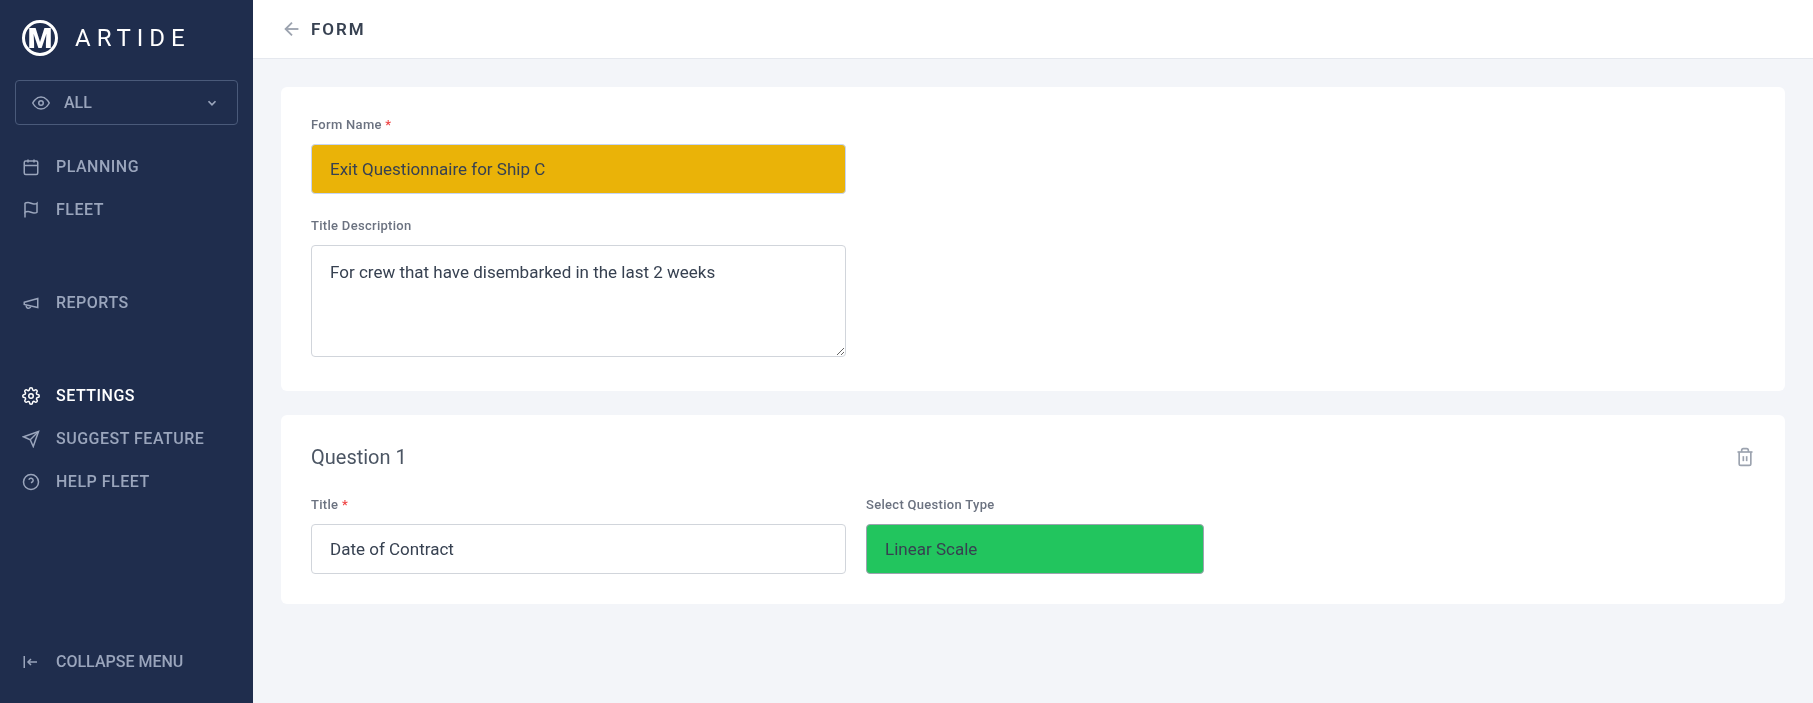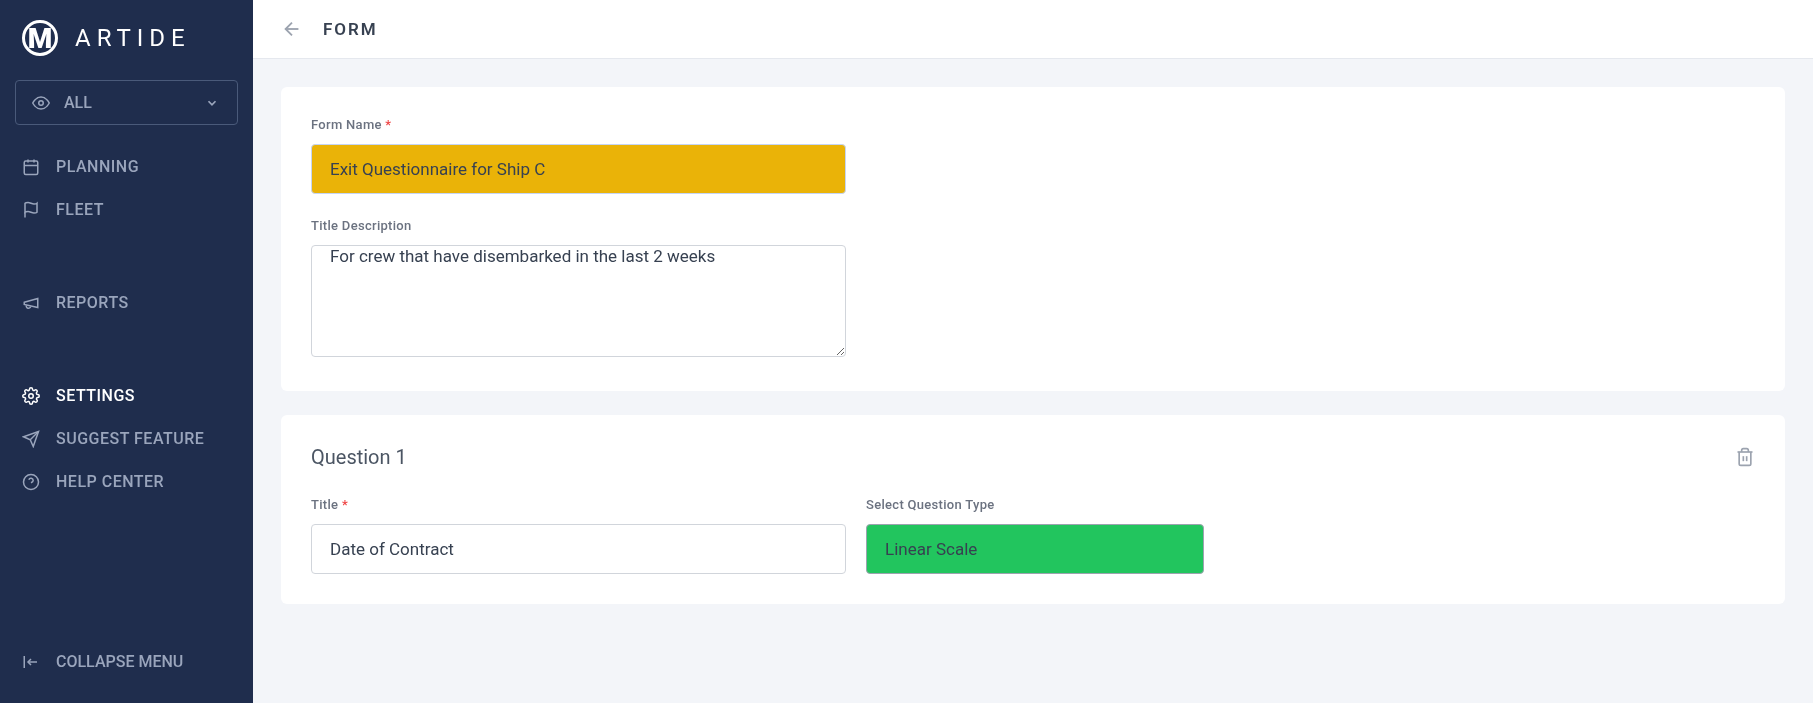--- a/index.html
+++ b/index.html
@@ -142,21 +142,21 @@
       display: flex;
       flex-direction: column;
       overflow: hidden;
     }
     
     .header {
       background: #fff;
       padding: 18px 28px;
       display: flex;
       align-items: center;
-      gap: 20px;
+      gap: 8px;
       border-bottom: 1px solid #e5e8ee;
     }
     
     .back-icon {
       cursor: pointer;
       display: flex;
       align-items: center;
       justify-content: center;
     }
     
@@ -203,21 +203,21 @@
       font-family: inherit;
     }
     
     .form-input.highlighted {
       background: #eab308;
       border-color: #c5d5f5;
     }
     
     .form-textarea {
       width: 535px;
-      padding: 0 18px;
+      padding: 16px 18px;
       border: 1px solid #d1d5db;
       border-radius: 4px;
       font-size: 17px;
       color: #374151;
       font-family: inherit;
       resize: vertical;
       min-height: 112px;
     }
     
     .form-group {
@@ -349,21 +349,21 @@
       <span class="nav-item-text">SUGGEST FEATURE</span>
     </div>
     <div class="nav-item">
       <span class="nav-icon">
         <svg width="18" height="18" viewBox="0 0 24 24" stroke-width="2">
           <circle cx="12" cy="12" r="10"></circle>
           <path d="M9.09 9a3 3 0 015.83 1c0 2-3 3-3 3"></path>
           <line x1="12" y1="17" x2="12.01" y2="17"></line>
         </svg>
       </span>
-      <span class="nav-item-text">HELP CENTER</span>
+      <span class="nav-item-text">HELP FLEET</span>
     </div>
   </div>
 
   <div class="collapse-menu">
     <span class="nav-icon">
       <svg width="18" height="18" viewBox="0 0 24 24" stroke-width="2">
         <line x1="3" y1="4" x2="3" y2="20"></line>
         <polyline points="12 8 8 12 12 16"></polyline>
         <line x1="20" y1="12" x2="8" y2="12"></line>
       </svg>

